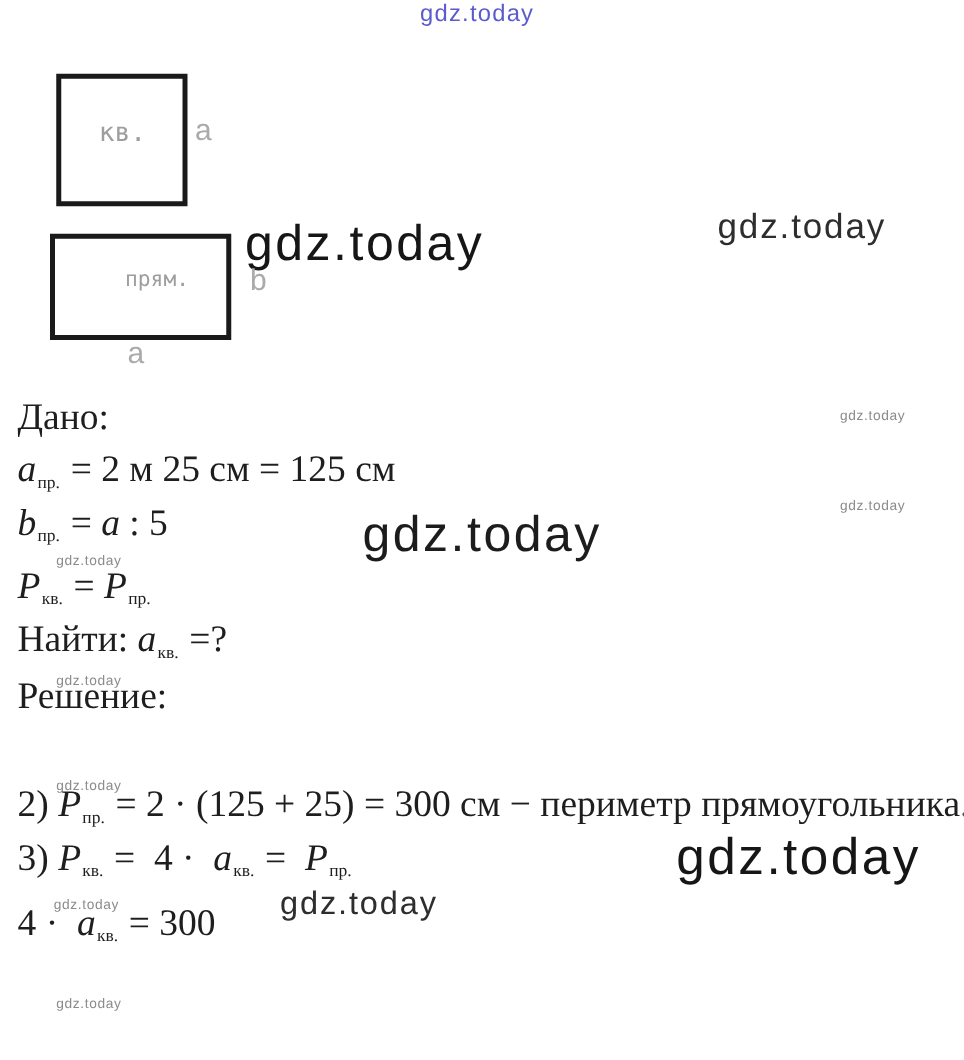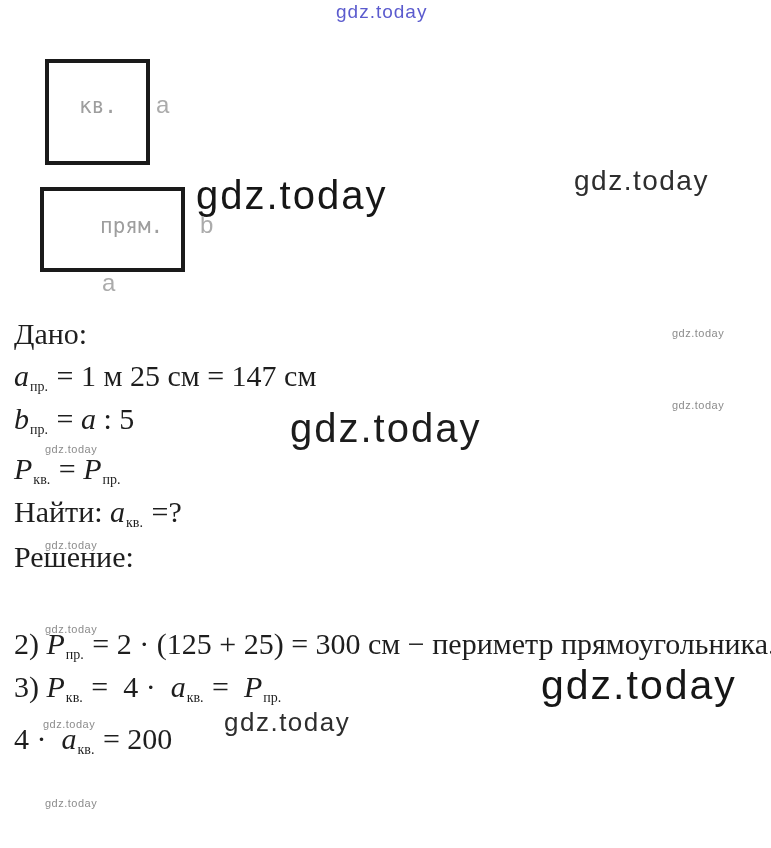--- a/index.html
+++ b/index.html
@@ -28,21 +28,21 @@
   .wm-tiny-75{left:45px;top:797px;}
   
   .shape{position:absolute;border:4px solid #1a1a1a;background:#fff;}
   #square{left:45px;top:59px;width:97px;height:98px;}
   #rect{left:40px;top:187px;width:137px;height:77px;}
   .shape-label{
     position:absolute;font-family:"DejaVu Sans Mono",monospace;
     color:#9e9e9e;white-space:nowrap;
   }
   .lbl-kv{left:79px;top:94px;font-size:21px;}
-  .lbl-pryam{left:100px;top:214px;font-size:21px;}
+  .lbl-pryam{left:100px;top:214px;font-size:17px;}
   .side-label{
     position:absolute;font-family:"Liberation Sans",sans-serif;font-weight:300;
     color:#ababab;white-space:nowrap;
   }
   .lbl-a-sq{left:156px;top:91px;font-size:24px;}
   .lbl-b-rect{left:200px;top:211px;font-size:24px;}
   .lbl-a-rect{left:102px;top:269px;font-size:24px;}
   
   #solution{position:absolute;left:0;top:0;width:613px;height:848px;}
   .sol-line{
@@ -89,23 +89,23 @@
   <div class="shape-label lbl-kv">кв.</div>
   <div class="side-label lbl-a-sq">a</div>
 
   <div id="rect" class="shape"></div>
   <div class="shape-label lbl-pryam">прям.</div>
   <div class="side-label lbl-b-rect">b</div>
   <div class="side-label lbl-a-rect">a</div>
 
   <div id="solution">
       <div class="sol-line sol-line-1"><span class="mtext">Дано:</span></div>
-      <div class="sol-line sol-line-2"><span class="mvar">a</span><span class="msub">пр.</span><span class="mtext"> = 1 м 25 см = 147 см</span></div>
+      <div class="sol-line sol-line-2"><span class="mvar">a</span><span class="msub">пр.</span><span class="mtext"> = 2 м 25 см = 125 см</span></div>
       <div class="sol-line sol-line-3"><span class="mvar">b</span><span class="msub">пр.</span><span class="mtext"> = </span><span class="mvar">a</span><span class="mtext"> : 5</span></div>
       <div class="sol-line sol-line-5"><span class="mtext">Найти: </span><span class="mvar">a</span><span class="msub">кв.</span><span class="mtext"> =?</span></div>
       <div class="sol-line sol-line-4"><span class="mvar">P</span><span class="msub">кв.</span><span class="mtext"> = </span><span class="mvar">P</span><span class="msub">пр.</span></div>
       <div class="sol-line sol-line-6"><span class="mtext">Решение:</span></div>
       <div class="sol-line sol-line-8"><span class="mtext">2) </span><span class="mvar">P</span><span class="msub">пр.</span><span class="mtext"> = 2 · (125 + 25) = 300 см − периметр прямоугольника.</span></div>
       <div class="sol-line sol-line-9"><span class="mtext">3) </span><span class="mvar">P</span><span class="msub">кв.</span><span class="mtext"> =  4 ·  </span><span class="mvar">a</span><span class="msub">кв.</span><span class="mtext"> =  </span><span class="mvar">P</span><span class="msub">пр.</span></div>
-      <div class="sol-line sol-line-10"><span class="mtext">4 ·  </span><span class="mvar">a</span><span class="msub">кв.</span><span class="mtext"> = 200</span></div>
+      <div class="sol-line sol-line-10"><span class="mtext">4 ·  </span><span class="mvar">a</span><span class="msub">кв.</span><span class="mtext"> = 300</span></div>
     </div>
 
 </div>
 
 </body></html>

